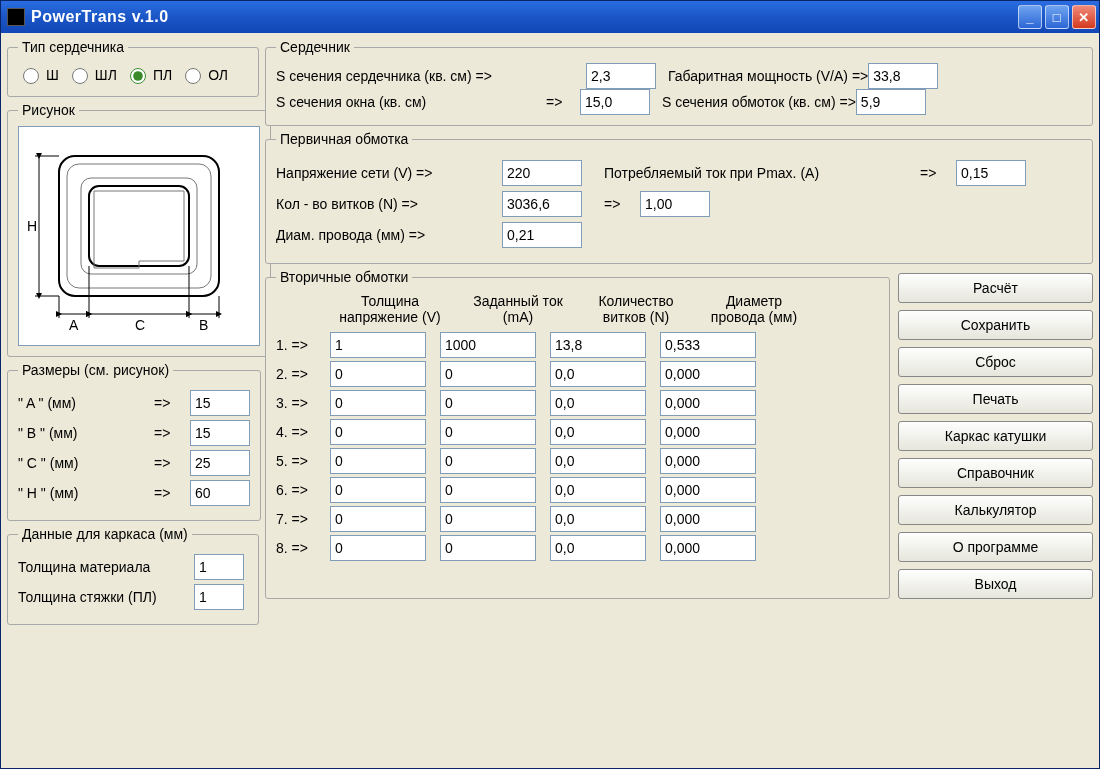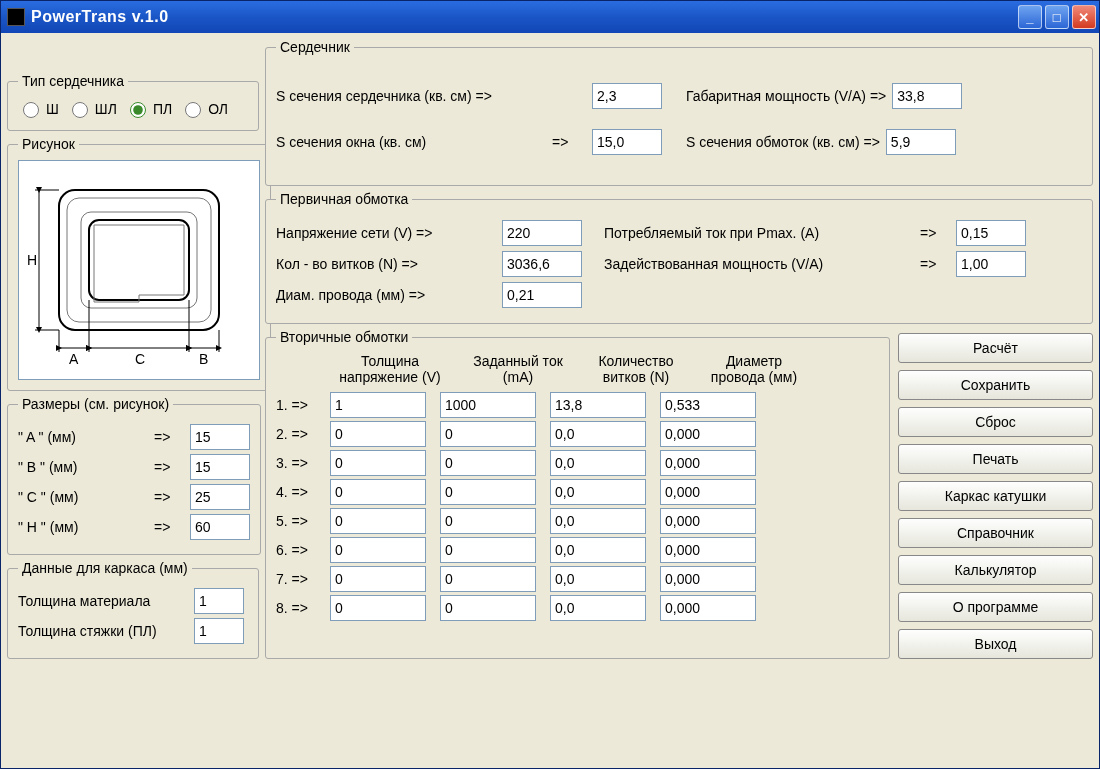--- a/index.html
+++ b/index.html
@@ -13,38 +13,38 @@
   }
   .titlebar .app-icon { width:18px; height:18px; background:#000; border:1px solid #555; margin-right:6px; }
   .titlebar .spacer { flex:1; }
   .titlebar .btn { width:24px; height:24px; margin-left:3px; border-radius:3px; display:flex;
     align-items:center; justify-content:center; border:1px solid rgba(255,255,255,0.6);
     background:linear-gradient(to bottom,#6FA4F0,#2C66D6); color:#fff; font-weight:bold; font-size:13px;
     cursor:pointer;
   }
   .titlebar .btn.close { background:linear-gradient(to bottom,#F08A7A,#D43A1F); }
   .client { padding:6px; display:flex; gap:6px; }
-  .leftcol { width:252px; display:flex; flex-direction:column; gap:5px;margin-top:34px; }
+  .leftcol { width:252px; display:flex; flex-direction:column; gap:5px; }
   .rightarea { flex:1; display:flex; flex-direction:column; gap:5px; }
   fieldset.group { border:1px solid #A9A9A9; border-radius:3px; padding:8px 10px 10px; margin:0; background:#ECE9D8; }
   fieldset.group > legend { padding:0 4px; font-size:14px; }
   .radiorow { display:flex; gap:8px; align-items:center; padding:2px 0; }
   .radiorow label { display:flex; align-items:center; gap:4px; cursor:pointer; }
   .radiorow input[type=radio] { width:16px; height:16px; accent-color:#3A8A2B; cursor:pointer; }
   .drawing { background:#fff; border:1px solid #7F9DB9; height:220px; display:flex; align-items:center; justify-content:center; }
   .dimrow { display:flex; align-items:center; margin:4px 0; gap:6px; }
   .dimrow .lbl { width:130px; }
   .dimrow .arrow { width:30px; text-align:left; }
   input[type=text] { font-family:inherit; font-size:14px; height:26px; padding:2px 4px;
     border:1px solid #7F9DB9; background:#fff; }
   input[type=text].w50 { width:50px; }
   input[type=text].w60 { width:60px; }
   input[type=text].w70 { width:70px; }
   input[type=text].w80 { width:80px; }
-  .corerow { display:flex; align-items:center; gap:6px; margin:20px 0; }
+  .corerow { display:flex; align-items:center; margin:0 0; }
   .corerow .lbl { white-space:nowrap; }
   .prirow { display:flex; align-items:center; gap:6px; margin:5px 0; }
   .secgrid { display:flex; flex-direction:column; }
   .sechdr { display:flex; gap:18px; margin-bottom:4px; text-align:center; }
   .sechdr > div { width:100px; }
   .secline { display:flex; align-items:center; gap:10px; margin:3px 0; }
   .secline .idx { width:44px; }
   .secline > div.cell { width:100px; }
   .buttons-col { display:flex; flex-direction:column; gap:7px; }
   .buttons-col button {
@@ -195,21 +195,20 @@
           <input type="text" class="w80" value="220" style="">
           <span style="width:10px"></span>
           <span class="lbl" style="width:310px">Потребляемый ток при Pmax. (A)</span>
           <span style="width:30px">=&gt;</span>
           <input type="text" class="w70" value="0,15" style="">
         </div>
         <div class="prirow">
           <span class="lbl" style="width:220px">Кол - во витков (N)   =&gt;</span>
           <input type="text" class="w80" value="3036,6" style="">
           <span style="width:10px"></span>
-          <span class="lbl" style="width:310px">Задействованная мощность (V/A)</span>
           <span style="width:30px">=&gt;</span>
           <input type="text" class="w70" value="1,00" style="">
         </div>
         <div class="prirow">
           <span class="lbl" style="width:220px">Диам. провода (мм)  =&gt;</span>
           <input type="text" class="w80" value="0,21" style="">
         </div>
       </fieldset>
 
       <div class="bottom-flex">

